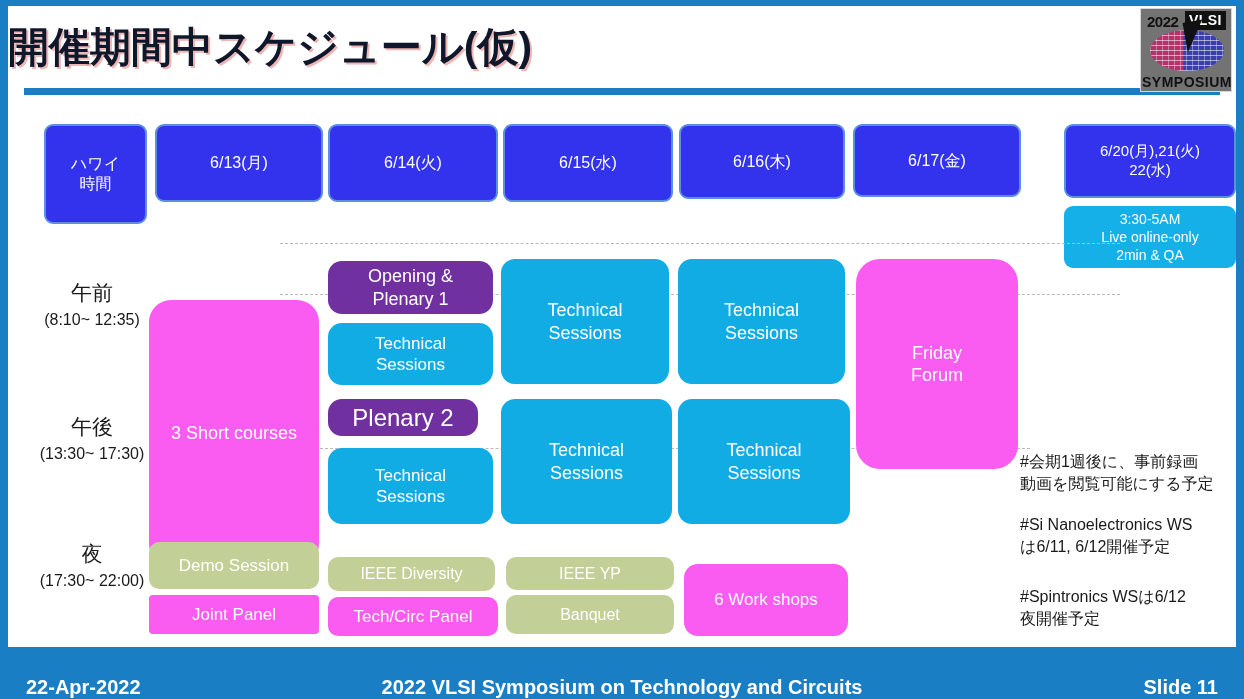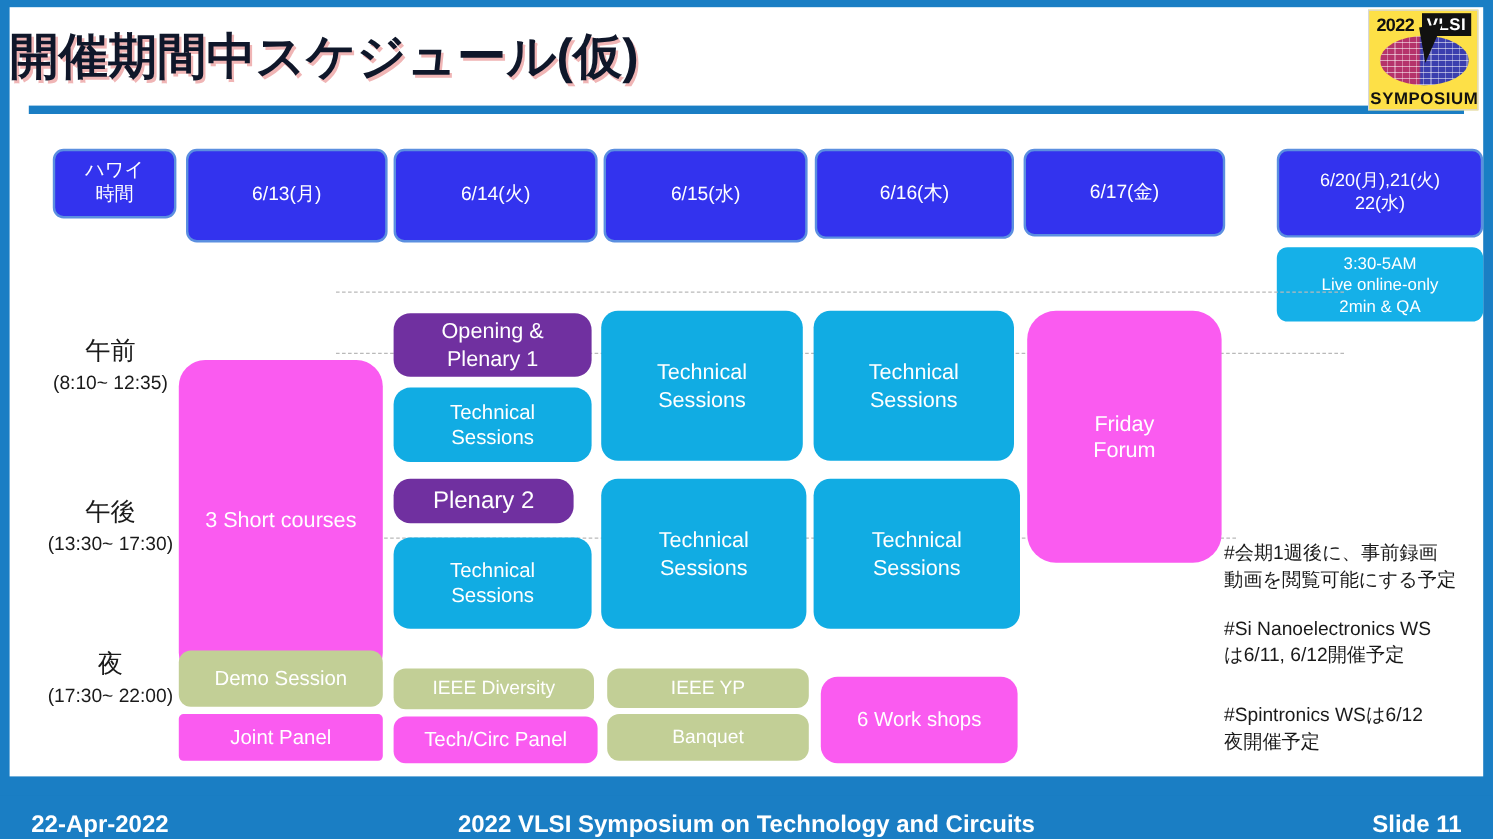--- a/index.html
+++ b/index.html
@@ -40,21 +40,21 @@
     left: 16px; top: 82px;
     width: 1196px; height: 7px;
     background: #1a7ec4;
   }
 
   
   .logo {
     position: absolute;
     right: 4px; top: 2px;
     width: 92px; height: 84px;
-    background: #fde047;
+    background: #737373;
     border: 1px solid #d8d8d8;
   }
   .logo-year {
     position: absolute; left: 6px; top: 4px;
     font-size: 15px; font-weight: bold; color: #111;
     letter-spacing: -0.5px;
   }
   .logo-vlsi {
     position: absolute; right: 5px; top: 2px;
     font-size: 14px; font-weight: bold; color: #fff;
@@ -188,21 +188,21 @@
     <div class="title-rule"></div>
 
     <div class="logo">
       <div class="logo-year">2022</div>
       <div class="logo-vlsi">VLSI</div>
       <div class="logo-globe"></div>
       <div class="logo-arrow"></div>
       <div class="logo-sym">SYMPOSIUM</div>
     </div>
 
-    <div class="daychip" style="left:36px;  top:118px; width:103px; height:58px;">ハワイ
+    <div class="daychip" style="left:36px;  top:118px; width:103px; height:100px;">ハワイ
 時間</div>
     <div class="daychip" style="left:147px; top:118px; width:168px; height:78px;">6/13(月)</div>
     <div class="daychip" style="left:320px; top:118px; width:170px; height:78px;">6/14(火)</div>
     <div class="daychip" style="left:495px; top:118px; width:170px; height:78px;">6/15(水)</div>
     <div class="daychip" style="left:671px; top:118px; width:166px; height:75px;">6/16(木)</div>
     <div class="daychip" style="left:845px; top:118px; width:168px; height:73px;">6/17(金)</div>
     <div class="daychip" style="left:1056px; top:118px; width:172px; height:74px; font-size:15px;">6/20(月),21(火)
 22(水)</div>
 
     <div class="chip-live" style="left:1056px; top:200px; width:172px; height:62px;">3:30-5AM
@@ -228,21 +228,21 @@
       <span class="tm">(17:30~
 22:00)</span>
     </div>
 
     <div class="box c-magenta" style="left:141px; top:252px; width:170px; height:266px; font-size:18px; border-radius:22px;margin-top:42px;">3 Short courses</div>
 
     <div class="box c-purple" style="left:320px; top:255px; width:165px; height:53px; font-size:18px;">Opening &amp;
 Plenary 1</div>
     <div class="box c-cyan" style="left:320px; top:317px; width:165px; height:62px; font-size:17px;">Technical
 Sessions</div>
-    <div class="box c-purple" style="left:320px; top:393px; width:150px; height:37px; font-size:20px;">Plenary 2</div>
+    <div class="box c-purple" style="left:320px; top:393px; width:150px; height:37px; font-size:24px;">Plenary 2</div>
     <div class="box c-cyan" style="left:320px; top:442px; width:165px; height:76px; font-size:17px;">Technical
 Sessions</div>
 
     <div class="box c-cyan" style="left:493px; top:253px; width:168px; height:125px; font-size:18px;">Technical
 Sessions</div>
     <div class="box c-cyan" style="left:493px; top:393px; width:171px; height:125px; font-size:18px;">Technical
 Sessions</div>
 
     <div class="box c-cyan" style="left:670px; top:253px; width:167px; height:125px; font-size:18px;">Technical
 Sessions</div>

